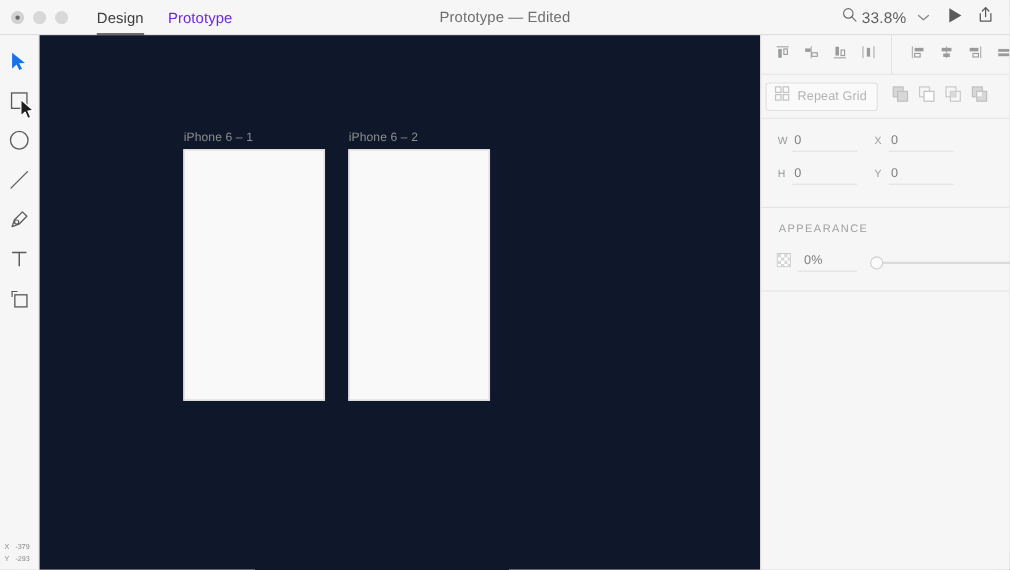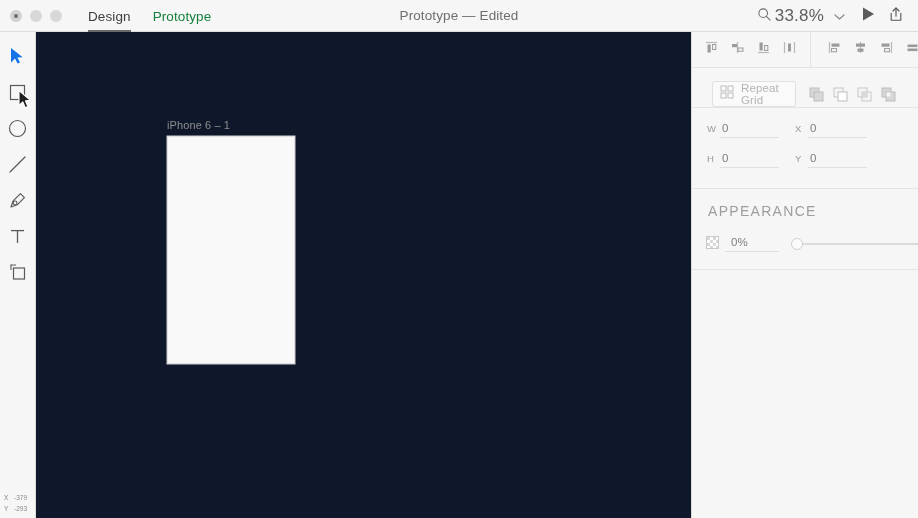--- a/index.html
+++ b/index.html
@@ -63,21 +63,21 @@
     display: flex;
     align-items: center;
     gap: 22px;
   }
   .modetab {
     position: relative;
     height: 32px;
     display: flex;
     align-items: center;
     font-size: 13.5px;
-    color: #15803d;
+    color: #6d28d9;
     cursor: default;
     letter-spacing: 0.1px;
   }
   .modetab.active { color: #3d3d3d; }
   .modetab.active::after {
     content: "";
     position: absolute;
     left: 0; right: 0; bottom: 0;
     height: 2px;
     background: #6a6a6a;
@@ -103,21 +103,21 @@
     align-items: center;
     gap: 0px;
   }
   .tr-item {
     display: flex;
     align-items: center;
     height: 32px;
     padding: 0 6px;
   }
   .zoomval {
-    font-size: 17px;
+    font-size: 14px;
     color: #5f5f5f;
     margin-left: 3px;
     letter-spacing: 0.2px;
   }
   .chevron {
     margin-left: 10px;
     margin-right: 4px;
   }
 
   
@@ -206,23 +206,23 @@
   .align-group.g2 { padding-left: 10px; border-left: 1px solid #e4e4e4; margin-left: 8px; }
   .abtn {
     width: 26px; height: 26px;
     display: flex;
     align-items: center;
     justify-content: center;
   }
 
   .row2 {
     display: flex;
-    align-items: flex-end;
+    align-items: center;
     height: 40px;
-    padding: 0 20px;
+    padding: 0 4px;
   }
   .repeatgrid {
     display: flex;
     align-items: center;
     height: 24px;
     padding: 0 9px 0 7px;
     border: 1px solid #e0e0e0;
     border-radius: 3px;
     background: #fafafa;
     gap: 7px;
@@ -276,21 +276,21 @@
     color: #7d7d7d;
     font-family: "Liberation Sans", sans-serif;
     padding: 0 0 3px 2px;
     outline: none;
   }
 
   .appearance {
     padding-top: 14px;
   }
   .sec-title {
-    font-size: 14px;
+    font-size: 10px;
     color: #9e9e9e;
     letter-spacing: 1.3px;
     padding-left: 16px;
   }
   .opacity-row {
     display: flex;
     align-items: center;
     margin-top: 16px;
     padding-left: 14px;
   }
@@ -470,20 +470,24 @@
     </div>
   </div>
 
   <div class="canvas">
 
     <div class="artboard-wrap" style="left:131px; top:104px;">
       <div class="ab-label">iPhone 6 – 1</div>
       <div class="artboard" style="width:128px; height:228px;"></div>
     </div>
 
+    <div class="artboard-wrap" style="left:281px; top:104px;">
+      <div class="ab-label">iPhone 6 – 2</div>
+      <div class="artboard" style="width:128px; height:228px;"></div>
+    </div>
 
 
   </div>
 
   <div class="rightpanel">
 
     <div class="panel-sec align-row">
       <div class="align-group g1">
         <div class="abtn">
           <span>

